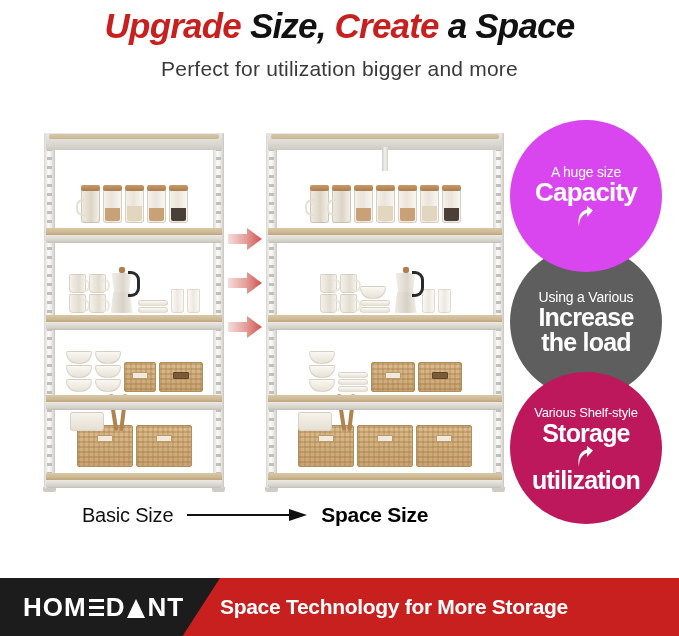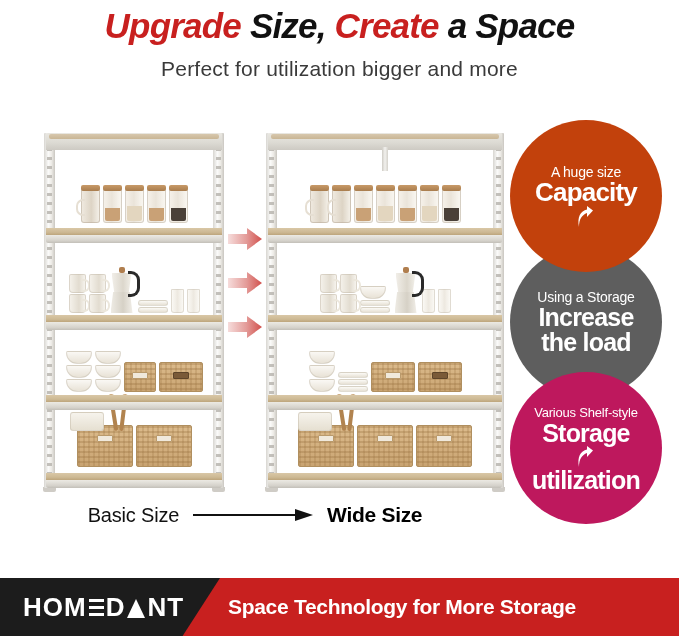--- a/index.html
+++ b/index.html
@@ -382,21 +382,21 @@
     left: 10px;
     width: 152px; height: 152px;
     border-radius: 50%;
     color: #fff;
     text-align: center;
     display: flex;
     flex-direction: column;
     align-items: center;
     justify-content: center;
   }
-  .badge.b1 { top: 0;   background: #c2410c; z-index: 3; }
+  .badge.b1 { top: 0;   background: #d946ef; z-index: 3; }
   .badge.b2 { top: 126px; background: #5E5E5E; z-index: 2; }
   .badge.b3 { top: 252px; background: #be185d; z-index: 3; }
 
   .badge .eyebrow {
     font-size: 14px;
     font-weight: 400;
     line-height: 16px;
     letter-spacing: -0.2px;
     white-space: nowrap;
   }
@@ -464,21 +464,21 @@
     width: 0; height: 0;
     border-left: 9px solid transparent;
     border-right: 9px solid transparent;
     border-bottom: 19px solid #fff;
     margin: 0 2px;
     position: relative;
     top: 1px;
   }
   .footer .tagline {
     position: absolute;
-    left: 228px; top: 0;
+    left: 220px; top: 0;
     height: 58px;
     display: flex;
     align-items: center;
     color: #fff;
     font-size: 21px;
     font-weight: bold;
     letter-spacing: -0.3px;
     white-space: nowrap;
   }
 </style>
@@ -743,40 +743,40 @@
       <div class="spoons">
           <i></i>
           <i></i>
         </div>
     </div>
   </div>
 
   <div class="sizebar">
     <span class="size-basic">Basic Size</span>
     <span class="size-arrow"></span>
-    <span class="size-wide">Wide Size</span>
+    <span class="size-wide">Space Size</span>
   </div>
 </div>
 
 <div class="badges">
 
   <div class="badge b1">
     <span class="eyebrow">A huge size</span>
     <span class="headline">
       <span>Capacity</span>
       <span class="up-arrow">
         <svg width="17" height="22" viewBox="0 0 17 22">
           <path d="M2 21 C2 13 5 9 10 7 L10 11 L16 4.5 L10 0 L10 3.5 C3.5 5 0 11 2 21 Z" fill="#ffffff"></path>
         </svg>
       </span>
     </span>
   </div>
 
   <div class="badge b2">
-    <span class="eyebrow">Using a Storage</span>
+    <span class="eyebrow">Using a Various</span>
     <span class="headline">Increase</span>
     <span class="headline">the load</span>
   </div>
 
   <div class="badge b3">
     <span class="eyebrow">Various Shelf-style</span>
     <span class="headline">
       <span>Storage</span>
       <span class="up-arrow">
         <svg width="17" height="22" viewBox="0 0 17 22">

